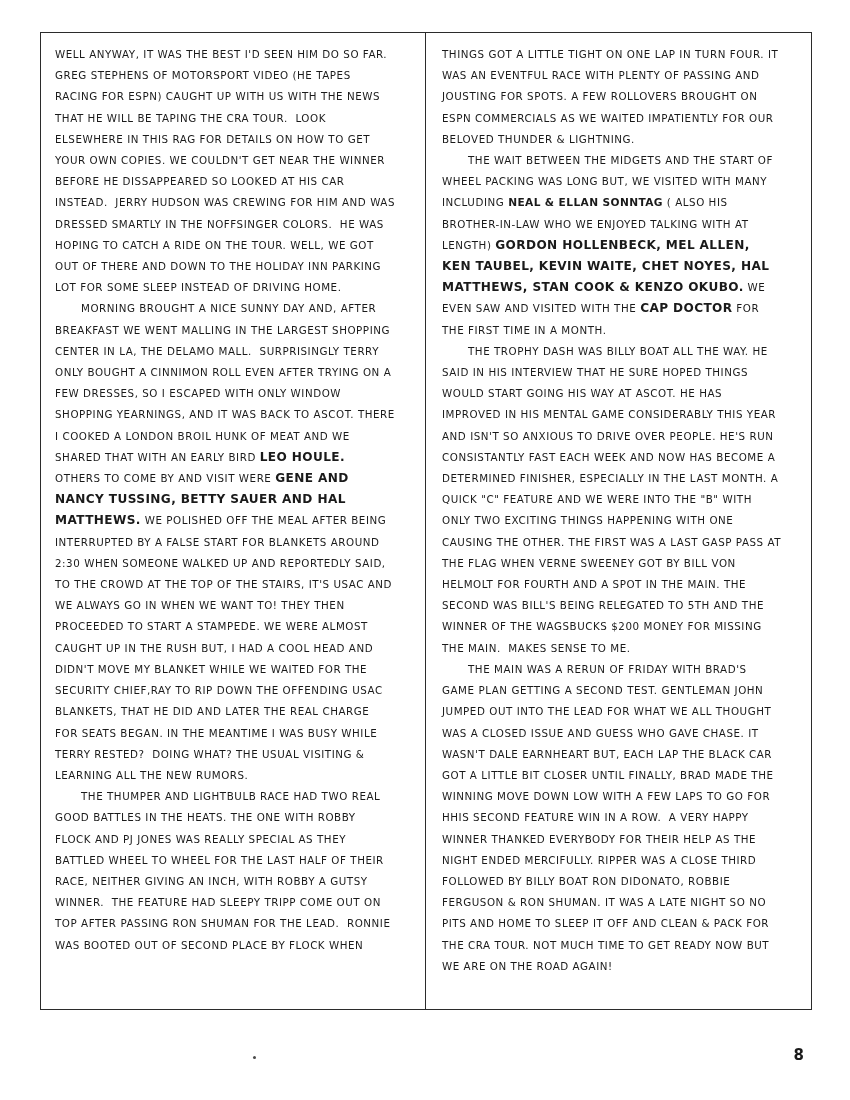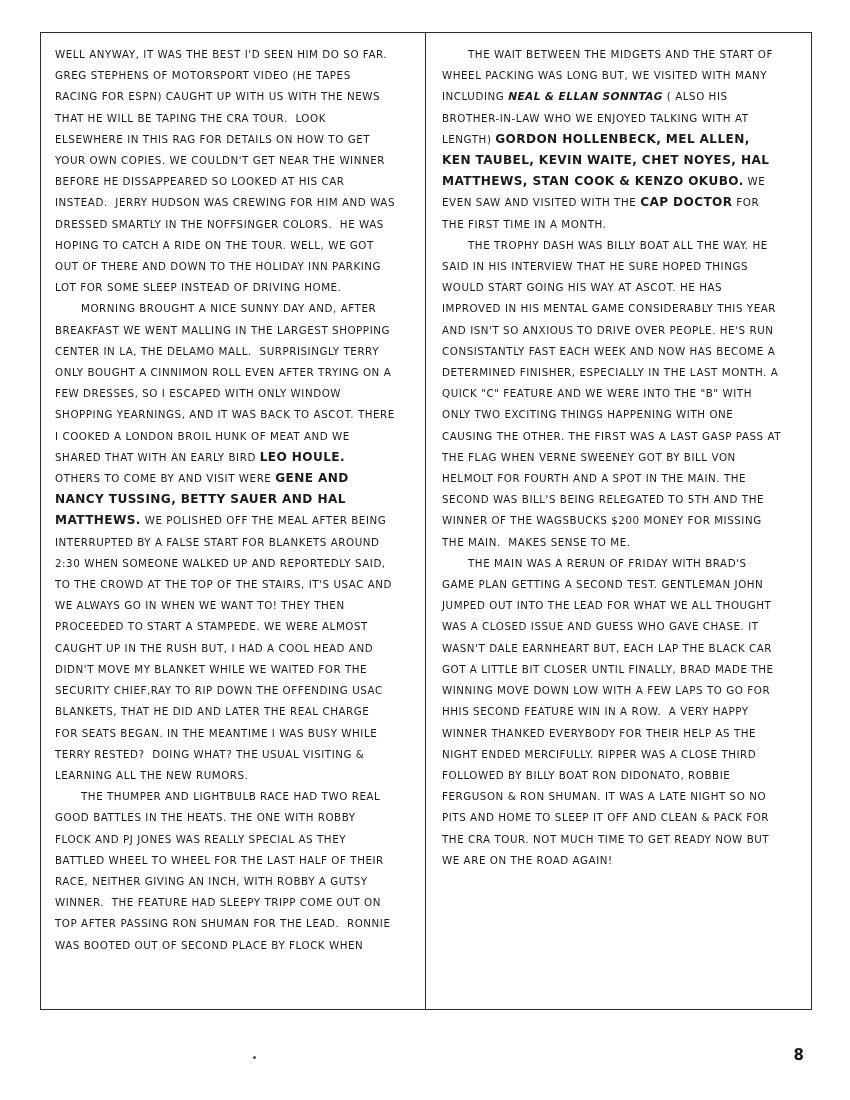--- a/index.html
+++ b/index.html
@@ -56,21 +56,20 @@
 
   .bold {
     font-weight: bold;
     font-size: 12.1px;
     letter-spacing: 0.4px;
   }
   .bold-small {
     font-weight: bold;
     font-size: 10.6px;
     letter-spacing: 0.4px;
-    font-style: italic;
   }
 
   .page-number {
     position: absolute;
     right: 46px;
     bottom: 36px;
     font-size: 15px;
     font-weight: bold;
     color: #1a1a1a;
     font-family: "DejaVu Sans", sans-serif;
@@ -100,20 +99,21 @@
   <div class="divider"></div>
 
   <div class="col col-left">
     <p>WELL ANYWAY, IT WAS THE BEST I'D SEEN HIM DO SO FAR. GREG STEPHENS OF MOTORSPORT VIDEO (HE TAPES RACING FOR ESPN) CAUGHT UP WITH US WITH THE NEWS THAT HE WILL BE TAPING THE CRA TOUR.  LOOK ELSEWHERE IN THIS RAG FOR DETAILS ON HOW TO GET YOUR OWN COPIES. WE COULDN'T GET NEAR THE WINNER BEFORE HE DISSAPPEARED SO LOOKED AT HIS CAR INSTEAD.  JERRY HUDSON WAS CREWING FOR HIM AND WAS DRESSED SMARTLY IN THE NOFFSINGER COLORS.  HE WAS HOPING TO CATCH A RIDE ON THE TOUR. WELL, WE GOT OUT OF THERE AND DOWN TO THE HOLIDAY INN PARKING LOT FOR SOME SLEEP INSTEAD OF DRIVING HOME.</p>
     <p class="indent"><span>MORNING BROUGHT A NICE SUNNY DAY AND, AFTER BREAKFAST WE WENT MALLING IN THE LARGEST SHOPPING CENTER IN LA, THE DELAMO MALL.  SURPRISINGLY TERRY ONLY BOUGHT A CINNIMON ROLL EVEN AFTER TRYING ON A FEW DRESSES, SO I ESCAPED WITH ONLY WINDOW SHOPPING YEARNINGS, AND IT WAS BACK TO ASCOT. THERE I COOKED A LONDON BROIL HUNK OF MEAT AND WE SHARED THAT WITH AN EARLY BIRD </span><span class="bold">LEO HOULE.</span></p>
     <p><span>OTHERS TO COME BY AND VISIT WERE </span><span class="bold">GENE AND NANCY TUSSING, BETTY SAUER AND HAL MATTHEWS.</span><span> WE POLISHED OFF THE MEAL AFTER BEING INTERRUPTED BY A FALSE START FOR BLANKETS AROUND 2:30 WHEN SOMEONE WALKED UP AND REPORTEDLY SAID, TO THE CROWD AT THE TOP OF THE STAIRS, IT'S USAC AND WE ALWAYS GO IN WHEN WE WANT TO! THEY THEN PROCEEDED TO START A STAMPEDE. WE WERE ALMOST CAUGHT UP IN THE RUSH BUT, I HAD A COOL HEAD AND DIDN'T MOVE MY BLANKET WHILE WE WAITED FOR THE SECURITY CHIEF,RAY TO RIP DOWN THE OFFENDING USAC BLANKETS, THAT HE DID AND LATER THE REAL CHARGE FOR SEATS BEGAN. IN THE MEANTIME I WAS BUSY WHILE TERRY RESTED?  DOING WHAT? THE USUAL VISITING &amp; LEARNING ALL THE NEW RUMORS.</span></p>
     <p class="indent">THE THUMPER AND LIGHTBULB RACE HAD TWO REAL GOOD BATTLES IN THE HEATS. THE ONE WITH ROBBY FLOCK AND PJ JONES WAS REALLY SPECIAL AS THEY BATTLED WHEEL TO WHEEL FOR THE LAST HALF OF THEIR RACE, NEITHER GIVING AN INCH, WITH ROBBY A GUTSY WINNER.  THE FEATURE HAD SLEEPY TRIPP COME OUT ON TOP AFTER PASSING RON SHUMAN FOR THE LEAD.  RONNIE WAS BOOTED OUT OF SECOND PLACE BY FLOCK WHEN</p>
   </div>
 
   <div class="col col-right">
+    <p>THINGS GOT A LITTLE TIGHT ON ONE LAP IN TURN FOUR. IT WAS AN EVENTFUL RACE WITH PLENTY OF PASSING AND JOUSTING FOR SPOTS. A FEW ROLLOVERS BROUGHT ON ESPN COMMERCIALS AS WE WAITED IMPATIENTLY FOR OUR BELOVED THUNDER &amp; LIGHTNING.</p>
     <p class="indent"><span>THE WAIT BETWEEN THE MIDGETS AND THE START OF WHEEL PACKING WAS LONG BUT, WE VISITED WITH MANY INCLUDING </span><span class="bold-small">NEAL &amp; ELLAN SONNTAG</span><span> ( ALSO HIS BROTHER-IN-LAW WHO WE ENJOYED TALKING WITH AT LENGTH) </span><span class="bold">GORDON HOLLENBECK, MEL ALLEN, KEN TAUBEL, KEVIN WAITE, CHET NOYES, HAL MATTHEWS, STAN COOK &amp; KENZO OKUBO.</span><span> WE EVEN SAW AND VISITED WITH THE </span><span class="bold">CAP DOCTOR</span><span> FOR THE FIRST TIME IN A MONTH.</span></p>
     <p class="indent">THE TROPHY DASH WAS BILLY BOAT ALL THE WAY. HE SAID IN HIS INTERVIEW THAT HE SURE HOPED THINGS WOULD START GOING HIS WAY AT ASCOT. HE HAS IMPROVED IN HIS MENTAL GAME CONSIDERABLY THIS YEAR AND ISN'T SO ANXIOUS TO DRIVE OVER PEOPLE. HE'S RUN CONSISTANTLY FAST EACH WEEK AND NOW HAS BECOME A DETERMINED FINISHER, ESPECIALLY IN THE LAST MONTH. A QUICK "C" FEATURE AND WE WERE INTO THE "B" WITH ONLY TWO EXCITING THINGS HAPPENING WITH ONE CAUSING THE OTHER. THE FIRST WAS A LAST GASP PASS AT THE FLAG WHEN VERNE SWEENEY GOT BY BILL VON HELMOLT FOR FOURTH AND A SPOT IN THE MAIN. THE SECOND WAS BILL'S BEING RELEGATED TO 5TH AND THE WINNER OF THE WAGSBUCKS $200 MONEY FOR MISSING THE MAIN.  MAKES SENSE TO ME.</p>
     <p class="indent">THE MAIN WAS A RERUN OF FRIDAY WITH BRAD'S GAME PLAN GETTING A SECOND TEST. GENTLEMAN JOHN JUMPED OUT INTO THE LEAD FOR WHAT WE ALL THOUGHT WAS A CLOSED ISSUE AND GUESS WHO GAVE CHASE. IT WASN'T DALE EARNHEART BUT, EACH LAP THE BLACK CAR GOT A LITTLE BIT CLOSER UNTIL FINALLY, BRAD MADE THE WINNING MOVE DOWN LOW WITH A FEW LAPS TO GO FOR HHIS SECOND FEATURE WIN IN A ROW.  A VERY HAPPY WINNER THANKED EVERYBODY FOR THEIR HELP AS THE NIGHT ENDED MERCIFULLY. RIPPER WAS A CLOSE THIRD FOLLOWED BY BILLY BOAT RON DIDONATO, ROBBIE FERGUSON &amp; RON SHUMAN. IT WAS A LATE NIGHT SO NO PITS AND HOME TO SLEEP IT OFF AND CLEAN &amp; PACK FOR THE CRA TOUR. NOT MUCH TIME TO GET READY NOW BUT WE ARE ON THE ROAD AGAIN!</p>
   </div>
 
   <div class="edge-mark mark-a"></div>
   <div class="edge-mark mark-b"></div>
   <div class="speck"></div>
 
   <div class="page-number">8</div>

